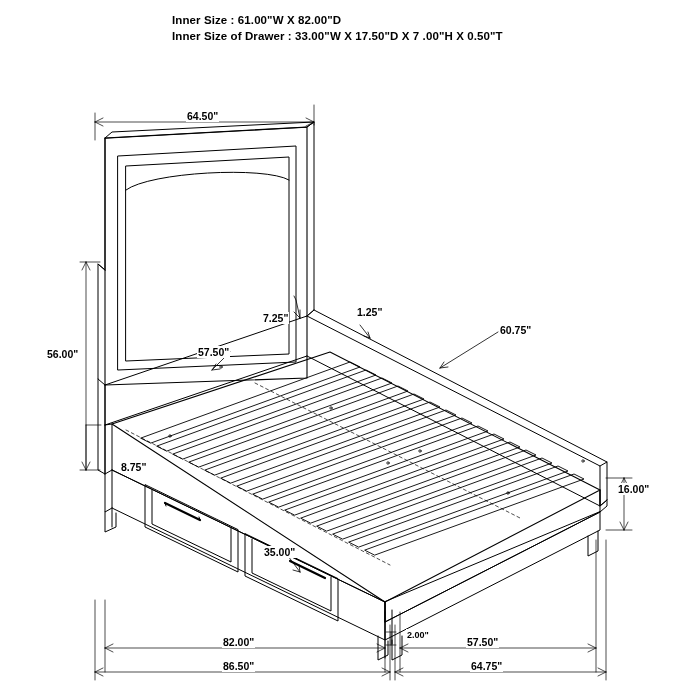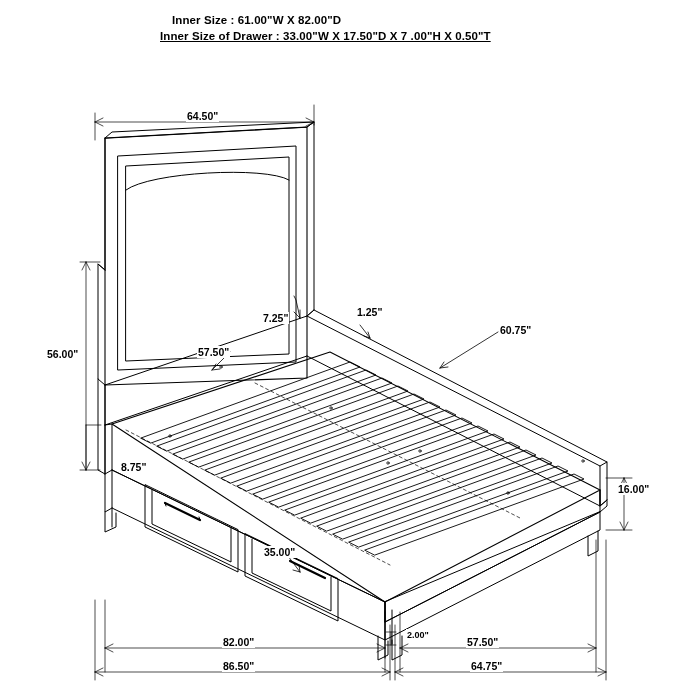--- a/index.html
+++ b/index.html
@@ -19,21 +19,21 @@
   }
   .header-line {
     position: absolute;
     font-size: 11.5px;
     font-weight: bold;
     color: #000000;
     letter-spacing: 0.1px;
     white-space: nowrap;
   }
   #hdr1 { left: 172px; top: 14px; }
-  #hdr2 { left: 160px; top: 30px; text-decoration: underline; }
+  #hdr2 { left: 172px; top: 30px; }
 
   svg.diagram {
     position: absolute;
     left: 0;
     top: 0;
   }
   .dim-label {
     position: absolute;
     font-size: 10.5px;
     font-weight: bold;

